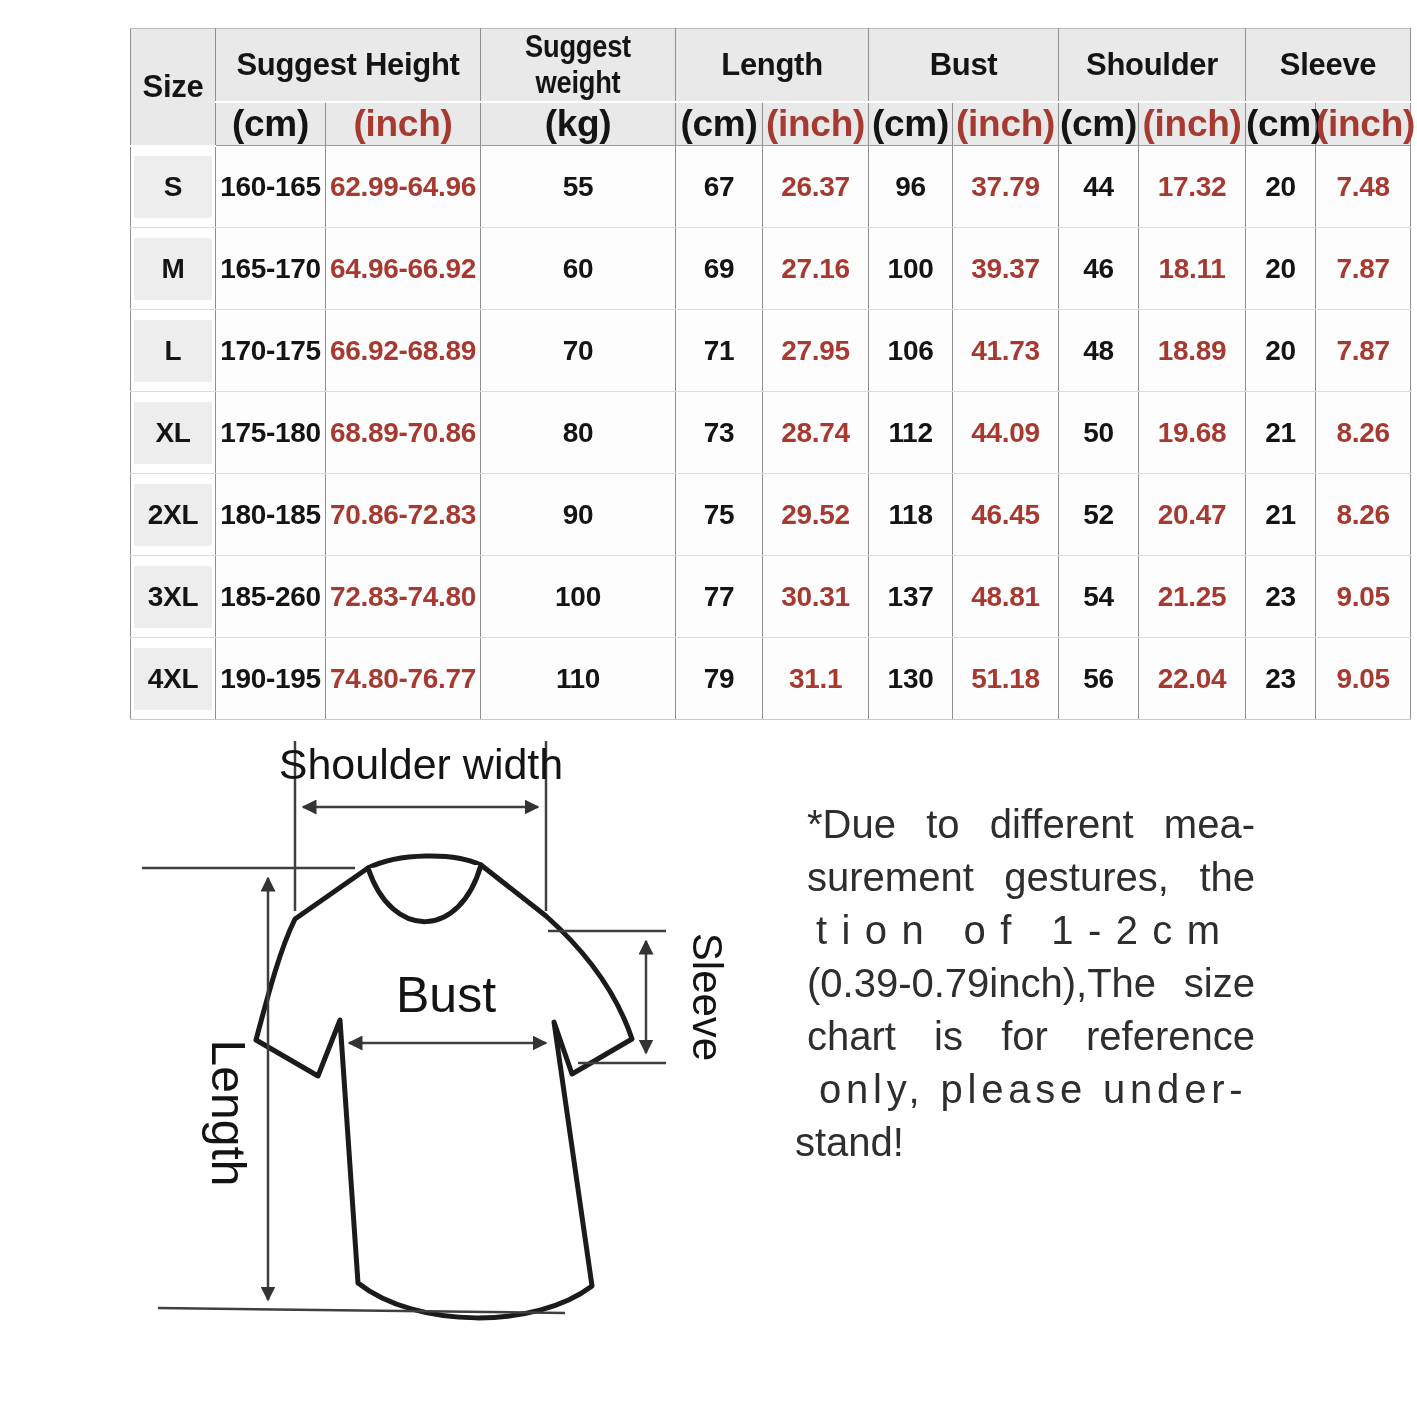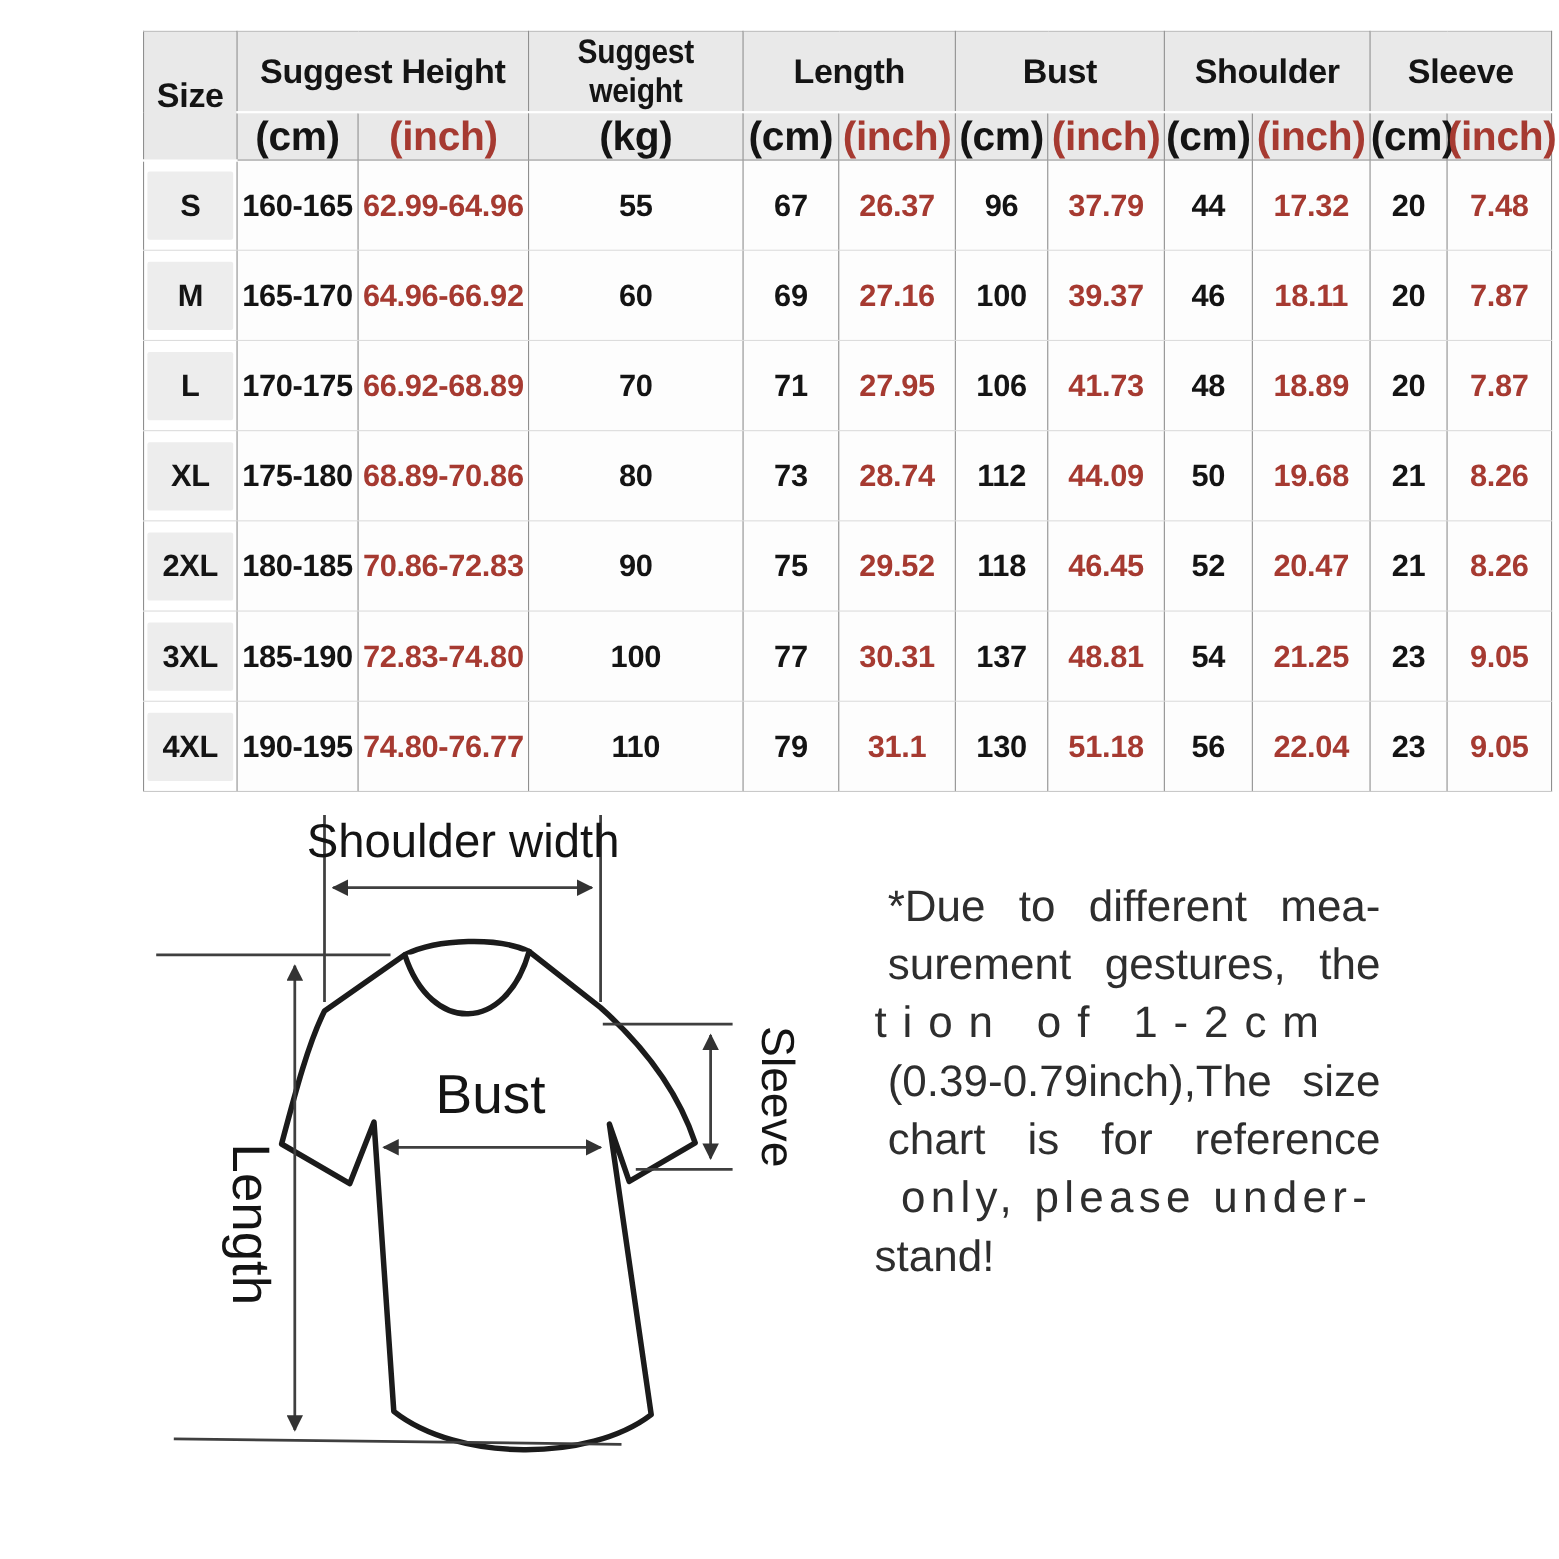--- a/index.html
+++ b/index.html
@@ -42,21 +42,21 @@
   .diagram text{font-family:"Liberation Sans", sans-serif;fill:#141414;}
   .dim{stroke:#3f3f3f;stroke-width:2.5;fill:none;}
   .shirt{stroke:#1b1b1b;stroke-width:5;fill:#ffffff;stroke-linejoin:round;stroke-linecap:round;}
   
   .disclaimer{
     position:absolute;left:795px;top:798px;width:460px;
     font-size:40px;line-height:53px;color:#2e2e2e;
   }
   .disclaimer .line{white-space:nowrap;}
   .disclaimer .j{text-align:justify;text-align-last:justify;white-space:normal;margin-left:12px;}
-  .disclaimer .ls{letter-spacing:0.36em;}
+  .disclaimer .ls{letter-spacing:0.36em;margin-left:21px;}
   .disclaimer .ls2{letter-spacing:0.12em;margin-left:24px;}
 </style>
 </head>
 <body>
 
 <table class="size-table">
   <colgroup>
     <col style="width:85px">
       <col style="width:110px">
       <col style="width:155px">
@@ -172,21 +172,21 @@
       <td class="red">46.45</td>
       <td>52</td>
       <td class="red">20.47</td>
       <td>21</td>
       <td class="red">8.26</td>
     </tr>
     <tr>
       <td class="size-col">
           <span class="chip">3XL</span>
         </td>
-      <td>185-190</td>
+      <td>185-260</td>
       <td class="red">72.83-74.80</td>
       <td>100</td>
       <td>77</td>
       <td class="red">30.31</td>
       <td>137</td>
       <td class="red">48.81</td>
       <td>54</td>
       <td class="red">21.25</td>
       <td>23</td>
       <td class="red">9.05</td>

